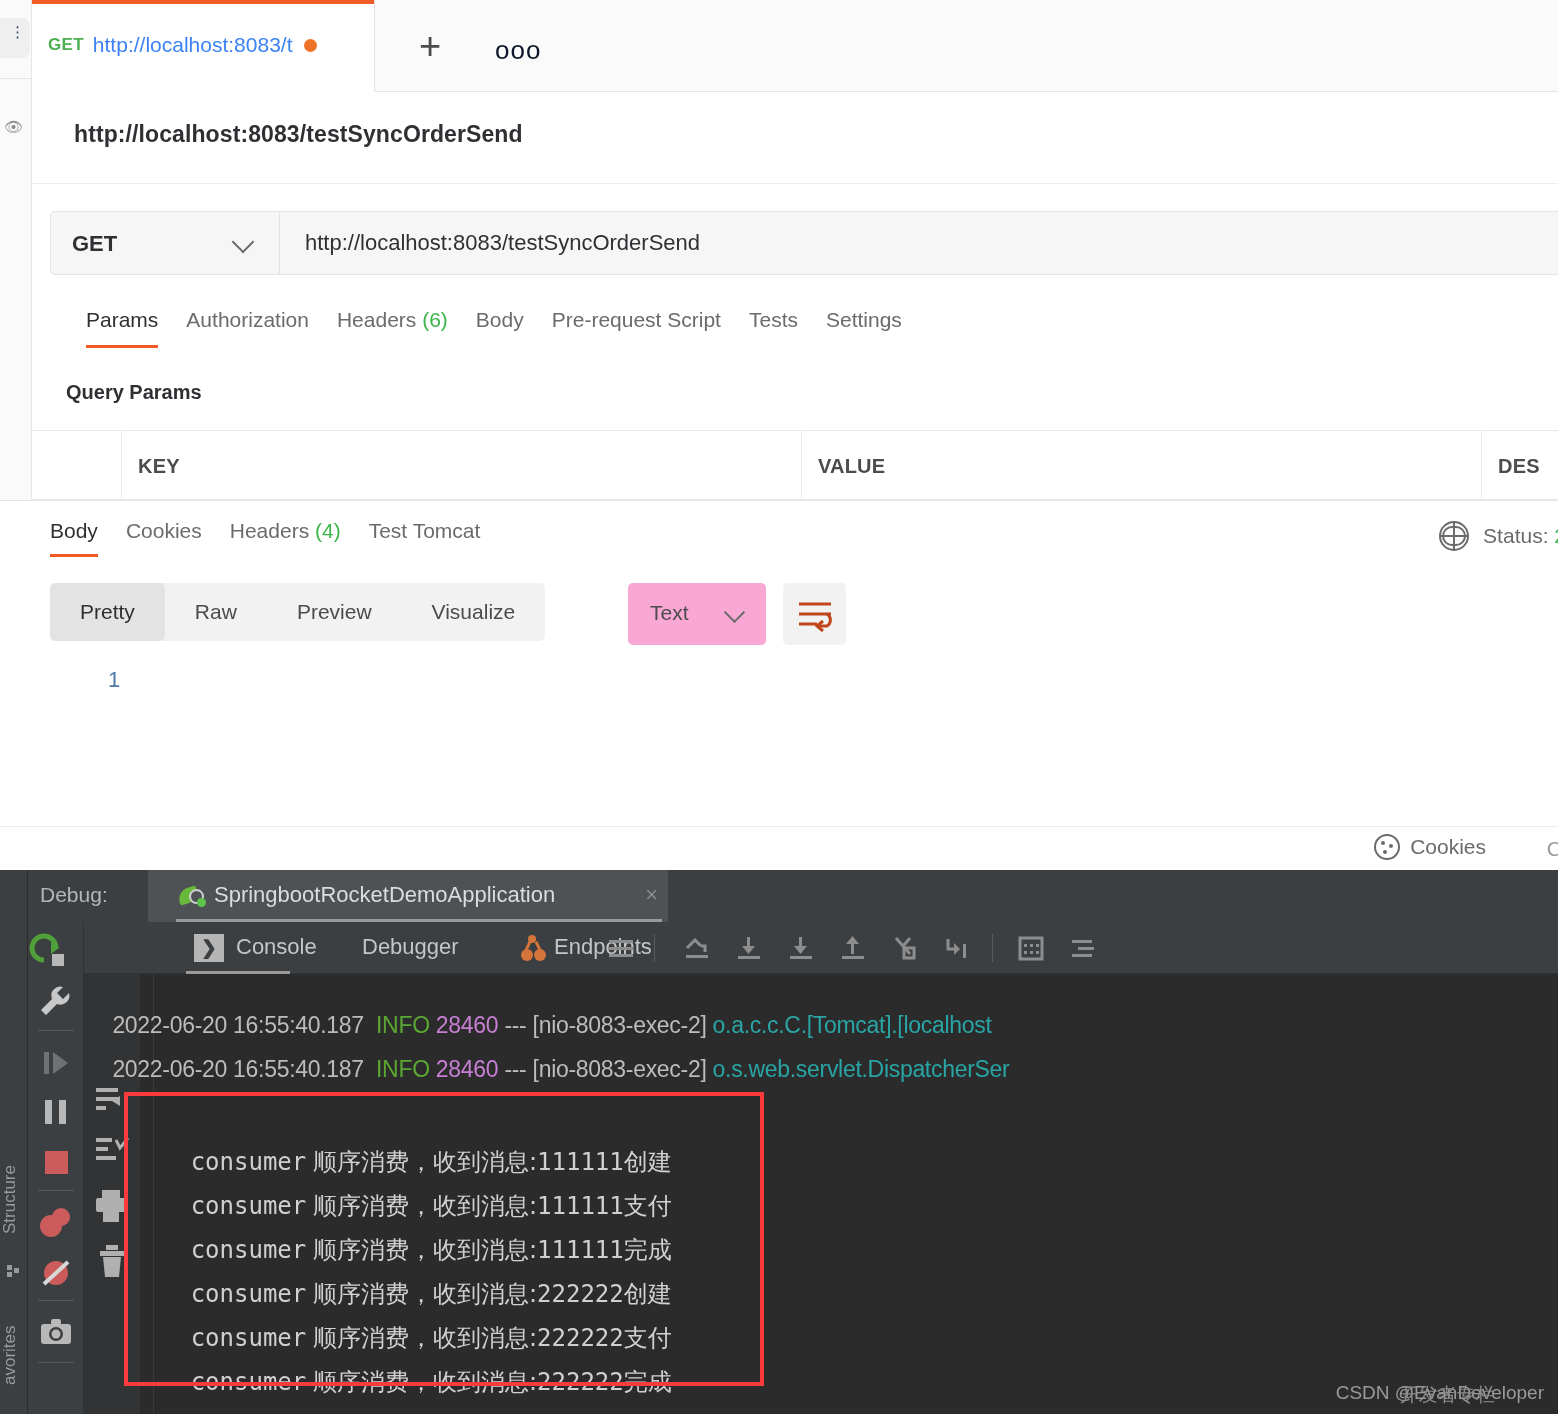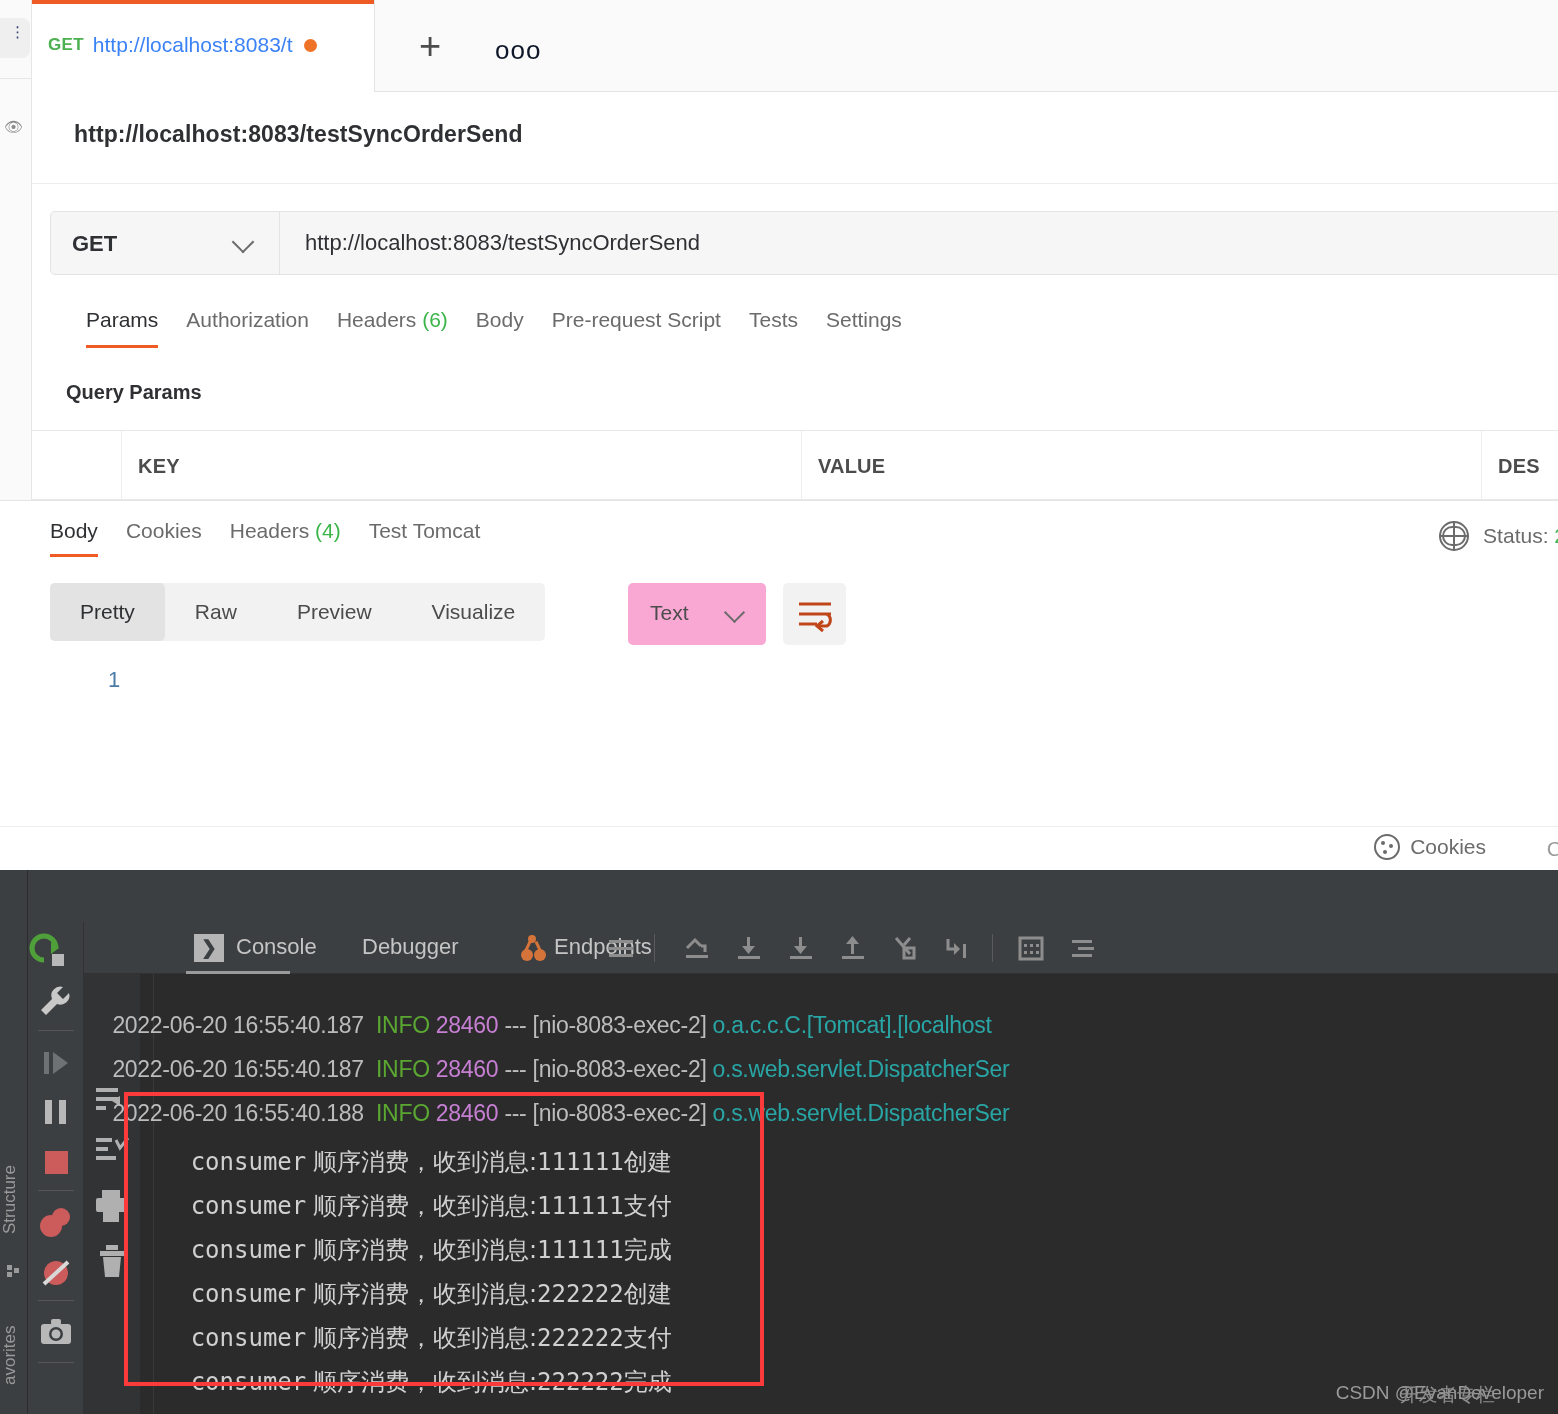--- a/index.html
+++ b/index.html
@@ -277,20 +277,32 @@
   <div class="idea-sidestrip">
     <div class="idea-vert structure">Structure</div>
     <div class="idea-vert-sq">
       <i style="left:0;top:0"></i>
         <i style="left:7px;top:3px"></i>
         <i style="left:0;top:7px"></i>
     </div>
     <div class="idea-vert fav">avorites</div>
   </div>
 
+  <div class="idea-header">
+    <div class="idea-debug-label">Debug:</div>
+    <div class="idea-runtab">
+      <div class="spring-leaf">
+        <span class="leaf"></span>
+          <span class="bug"></span>
+          <span class="dot"></span>
+      </div>
+      <div class="idea-runtab-title">SpringbootRocketDemoApplication</div>
+      <div class="idea-runtab-close">×</div>
+    </div>
+  </div>
 
   <div class="idea-lefttools">
     <div class="idea-lt-item" style="top:8px">
       <svg width="56" height="46" viewBox="0 0 56 46">
         <path d="M16 30 a12 12 0 1 1 12 -12" fill="none" stroke="#4f9f3a" stroke-width="5"></path>
         <path d="M23 12 l8 6 l-8 6 z" fill="#4f9f3a"></path>
         <rect x="24" y="24" width="12" height="12" fill="#b8b8b8"></rect>
       </svg>
     </div>
     <div class="idea-lt-item" style="top:56px">
@@ -461,23 +473,20 @@
     </div>
     <div class="idea-gutter"></div>
   </div>
 
   <div class="logline" style="top:115px">
     <span class="lg-time">2022-06-20 16:55:40.187</span><span>  </span><span class="lg-info">INFO</span><span> </span><span class="lg-pid">28460</span><span> </span><span class="lg-dash">---</span><span> </span><span class="lg-thread">[nio-8083-exec-2]</span><span> </span><span class="lg-cls">o.a.c.c.C.[Tomcat].[localhost</span>
   </div>
   <div class="logline" style="top:159px">
     <span class="lg-time">2022-06-20 16:55:40.187</span><span>  </span><span class="lg-info">INFO</span><span> </span><span class="lg-pid">28460</span><span> </span><span class="lg-dash">---</span><span> </span><span class="lg-thread">[nio-8083-exec-2]</span><span> </span><span class="lg-cls">o.s.web.servlet.DispatcherSer</span>
   </div>
-  <div class="logline" style="top:203px">
-    <span class="lg-time">2022-06-20 16:55:40.188</span><span>  </span><span class="lg-info">INFO</span><span> </span><span class="lg-pid">28460</span><span> </span><span class="lg-dash">---</span><span> </span><span class="lg-thread">[nio-8083-exec-2]</span><span> </span><span class="lg-cls">o.s.web.servlet.DispatcherSer</span>
-  </div>
 
   <div class="consumerline" style="top:248px">
     <span class="mono">consumer</span><span> </span><span class="cjk">顺序消费，收到消息:</span><span class="mono">111111</span><span class="cjk">创建</span>
   </div>
   <div class="consumerline" style="top:292px">
     <span class="mono">consumer</span><span> </span><span class="cjk">顺序消费，收到消息:</span><span class="mono">111111</span><span class="cjk">支付</span>
   </div>
   <div class="consumerline" style="top:336px">
     <span class="mono">consumer</span><span> </span><span class="cjk">顺序消费，收到消息:</span><span class="mono">111111</span><span class="cjk">完成</span>
   </div>

